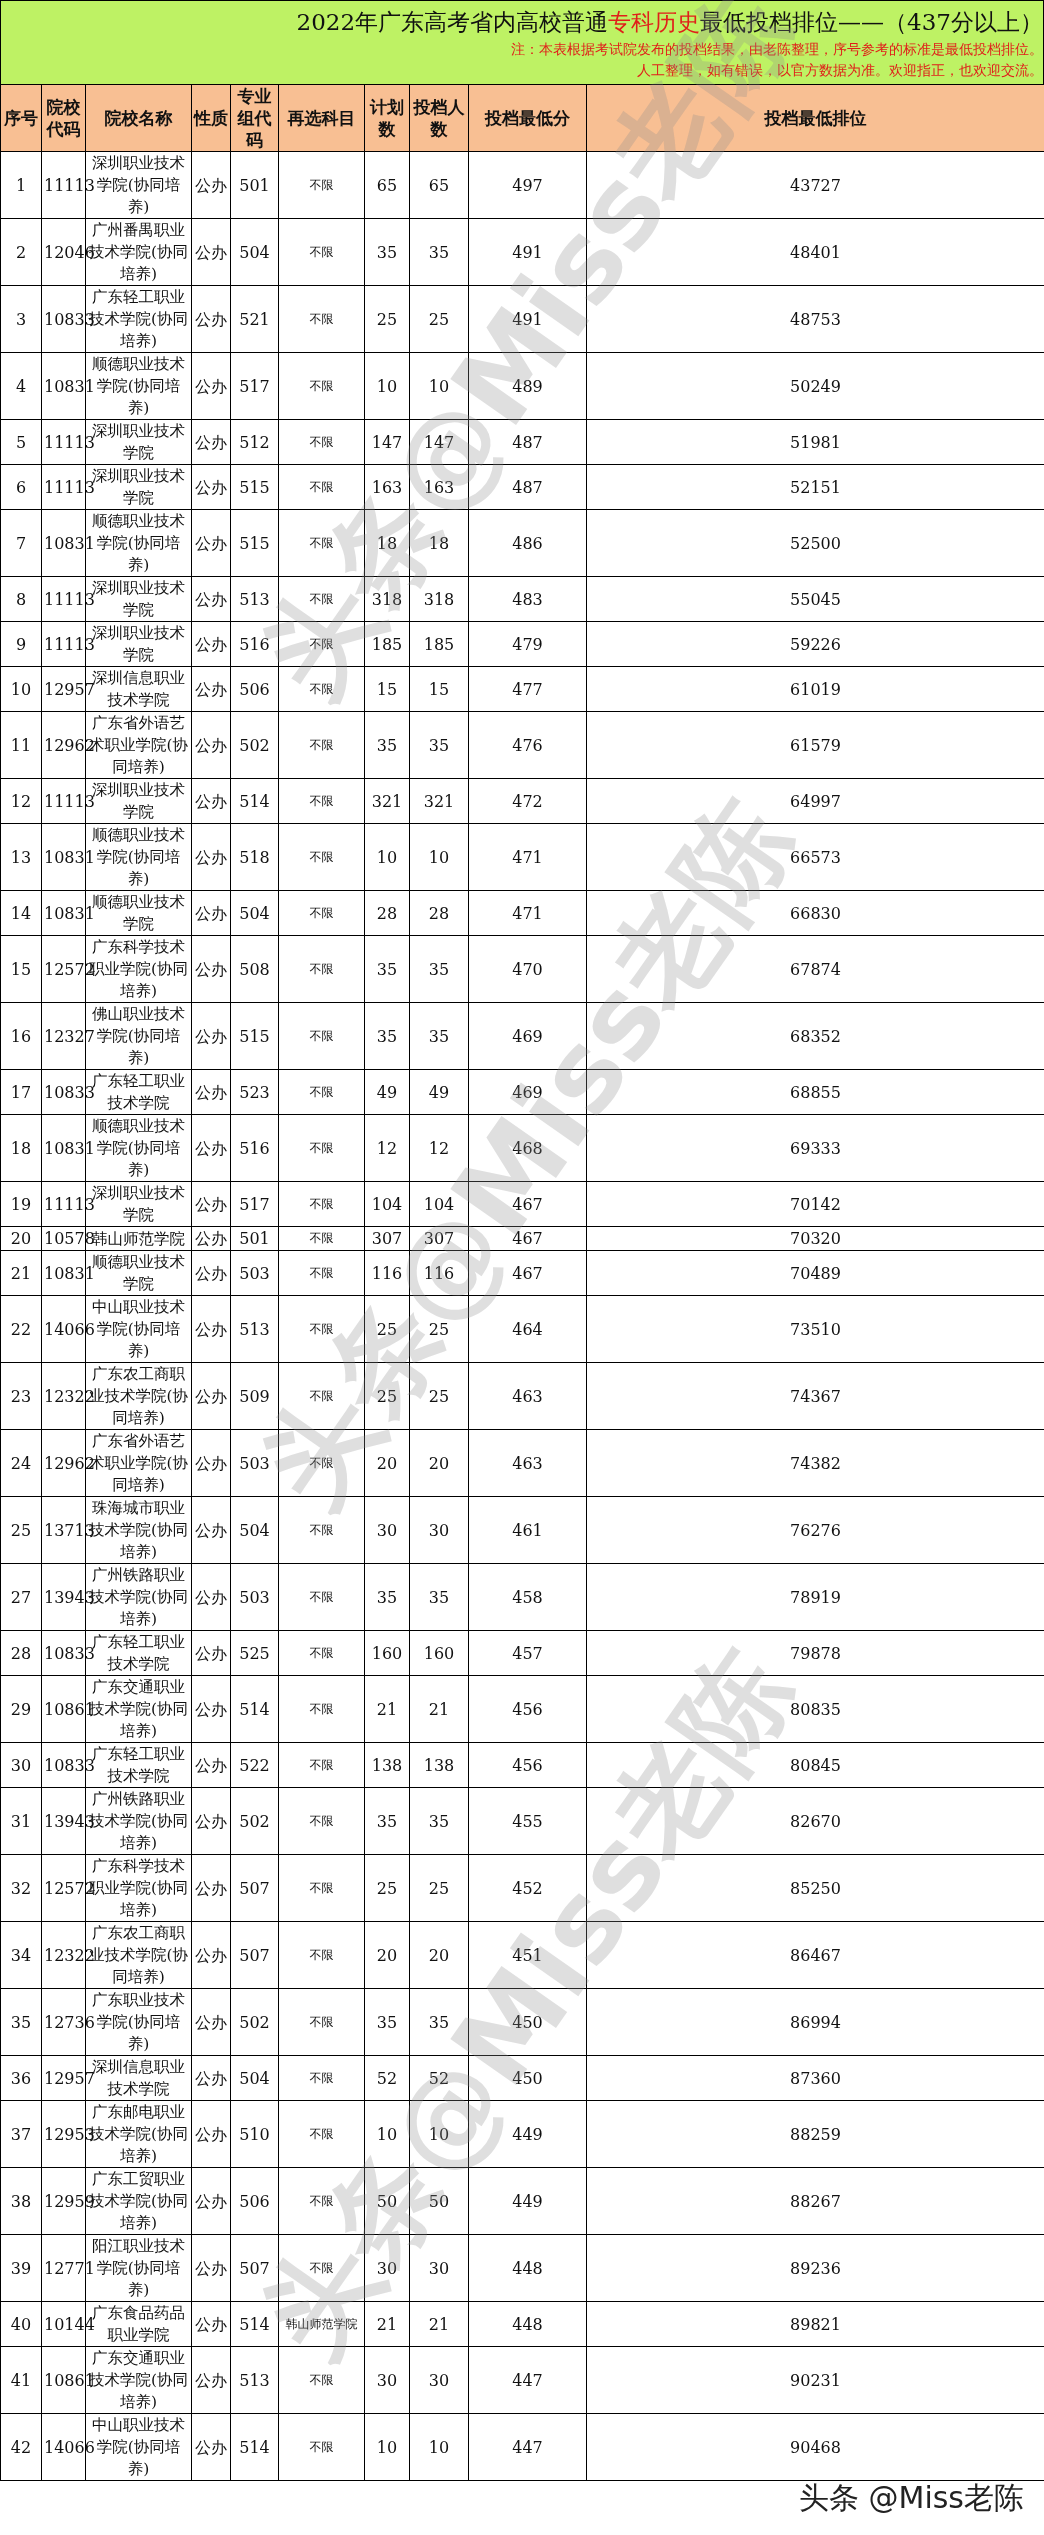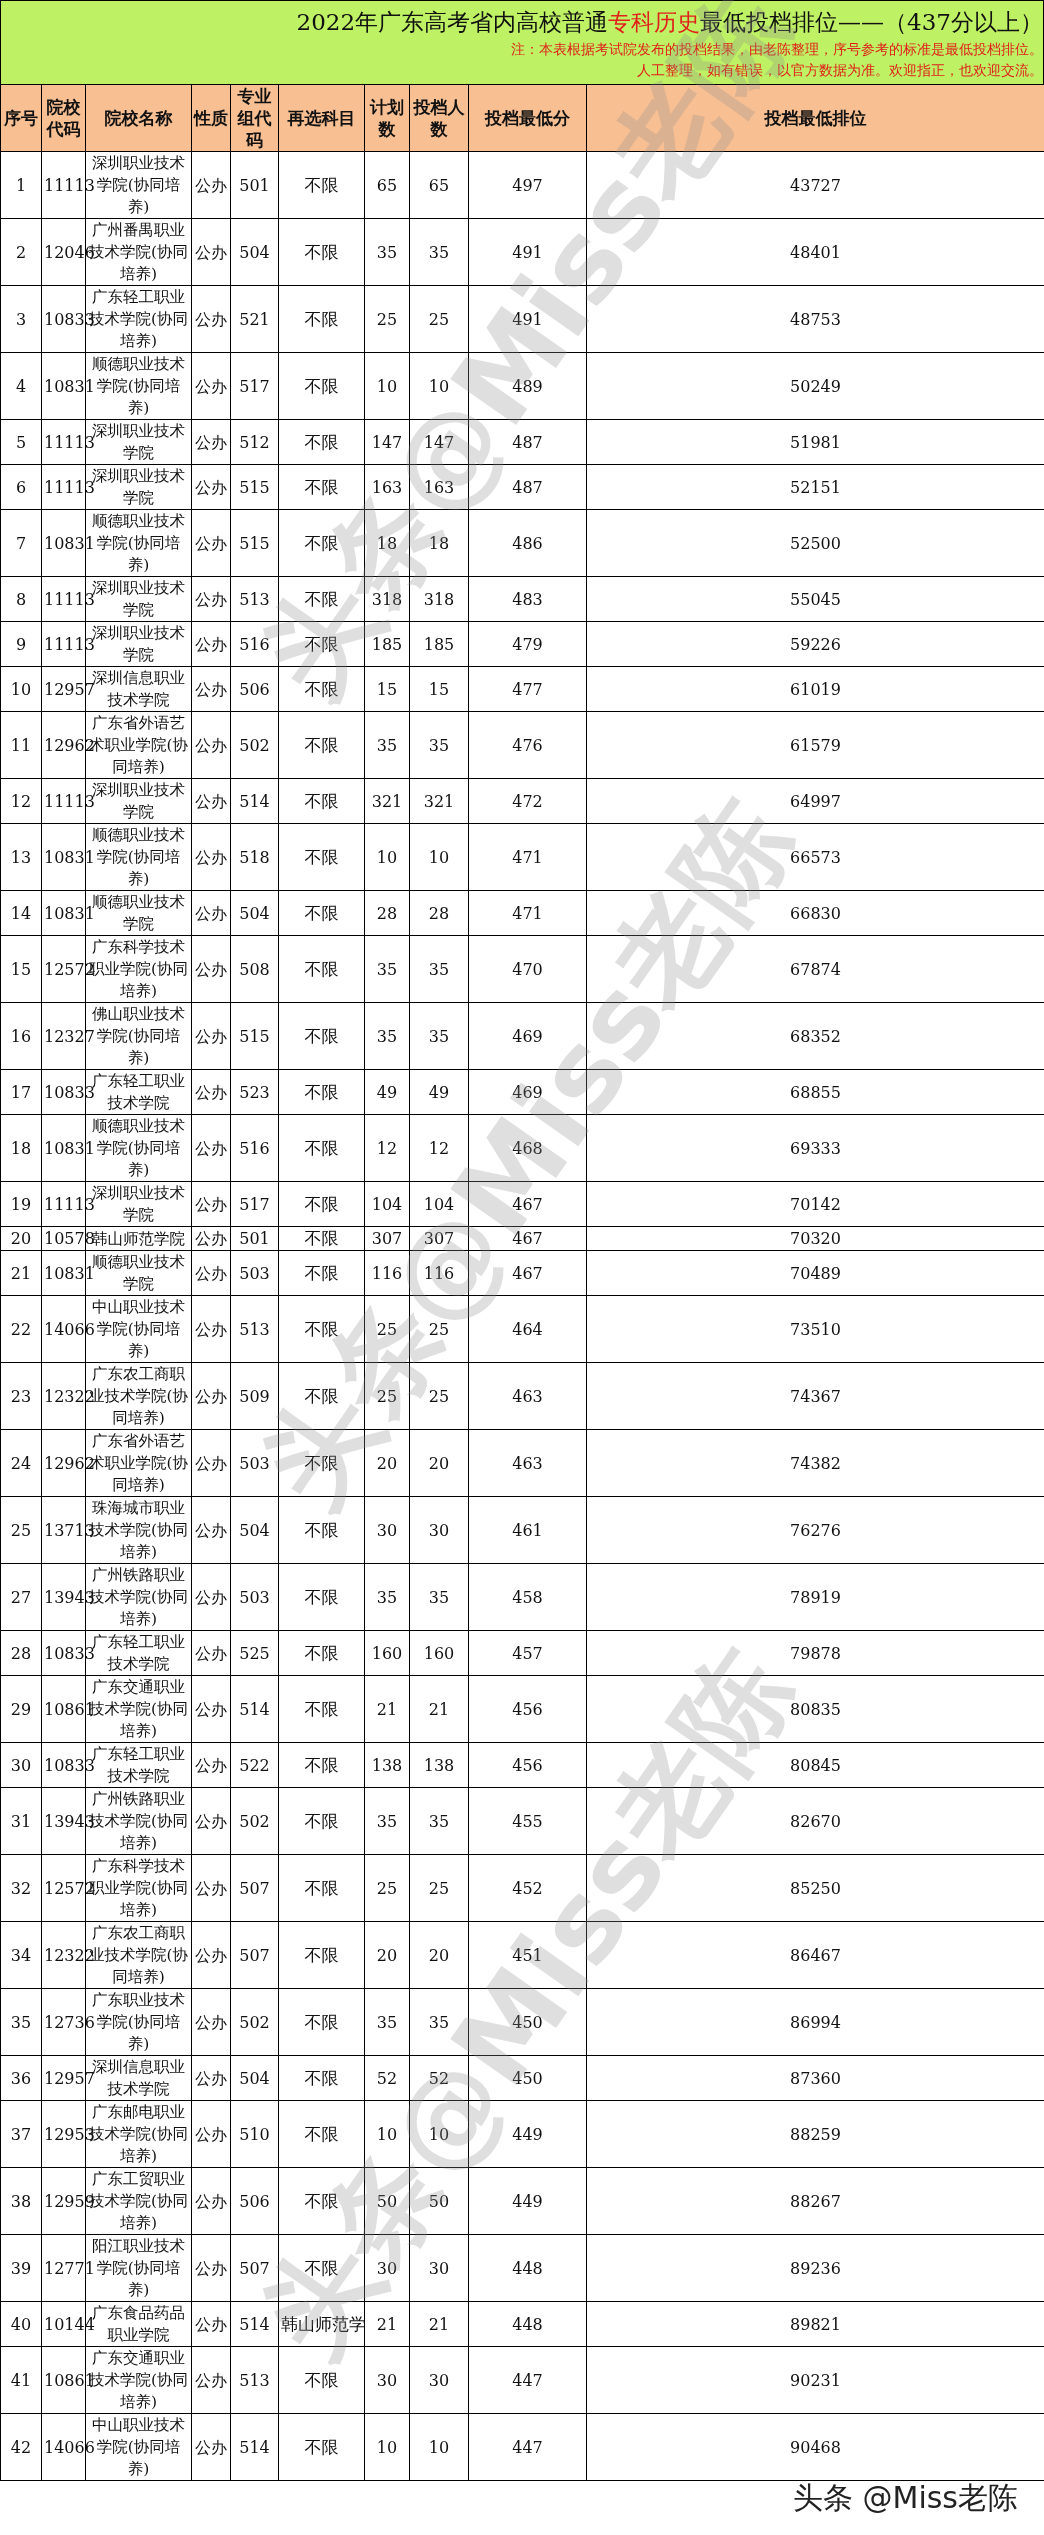--- a/index.html
+++ b/index.html
@@ -11,24 +11,24 @@
   .banner .title .hl { color:#e0201a; }
   .banner .note { font-size:14px; line-height:21px; color:#e0201a; font-family:"DejaVu Sans", sans-serif; font-weight:normal; }
   table { border-collapse:collapse; width:1044px; table-layout:fixed; }
   th, td { border:1px solid #000; text-align:center; vertical-align:middle; padding:0 2px; }
   thead th { background:#f8bf93; font-size:17px; font-weight:bold; height:48px; line-height:22px;
              font-family:"DejaVu Sans", sans-serif; }
   tbody td { font-size:16px; line-height:23px; font-family:"DejaVu Serif", serif; }
   tbody tr.h1 td { height:22px; }
   tbody tr.h2 td { height:46px; }
   td.name { font-size:15.5px; line-height:22px; }
-  td.subj { font-size:17px; white-space:nowrap; overflow:hidden; }
+  td.subj { font-size:12px; white-space:nowrap; overflow:hidden; }
   .wm { position:absolute; color:rgba(140,140,140,0.28); font-size:110px; font-family:"DejaVu Sans", sans-serif;
         transform:rotate(-55deg); transform-origin:left top; white-space:nowrap; pointer-events:none; font-weight:bold; }
-  .corner-wm { position:absolute; right:26px; bottom:16px; font-size:30px; color:#222;
+  .corner-wm { position:absolute; right:20px; bottom:16px; font-size:30px; color:#222;
                font-family:"DejaVu Sans", sans-serif; text-shadow:0 0 3px #fff, 0 0 3px #fff; }
 </style>
 </head>
 <body>
 
 <div class="sheet">
   <div class="banner">
     <div class="title"><span>2022年广东高考省内高校普通</span><span class="hl">专科历史</span><span>最低投档排位——（437分以上）</span></div>
     <div class="note">注：本表根据考试院发布的投档结果，由老陈整理，序号参考的标准是最低投档排位。</div>
     <div class="note">人工整理，如有错误，以官方数据为准。欢迎指正，也欢迎交流。</div>

